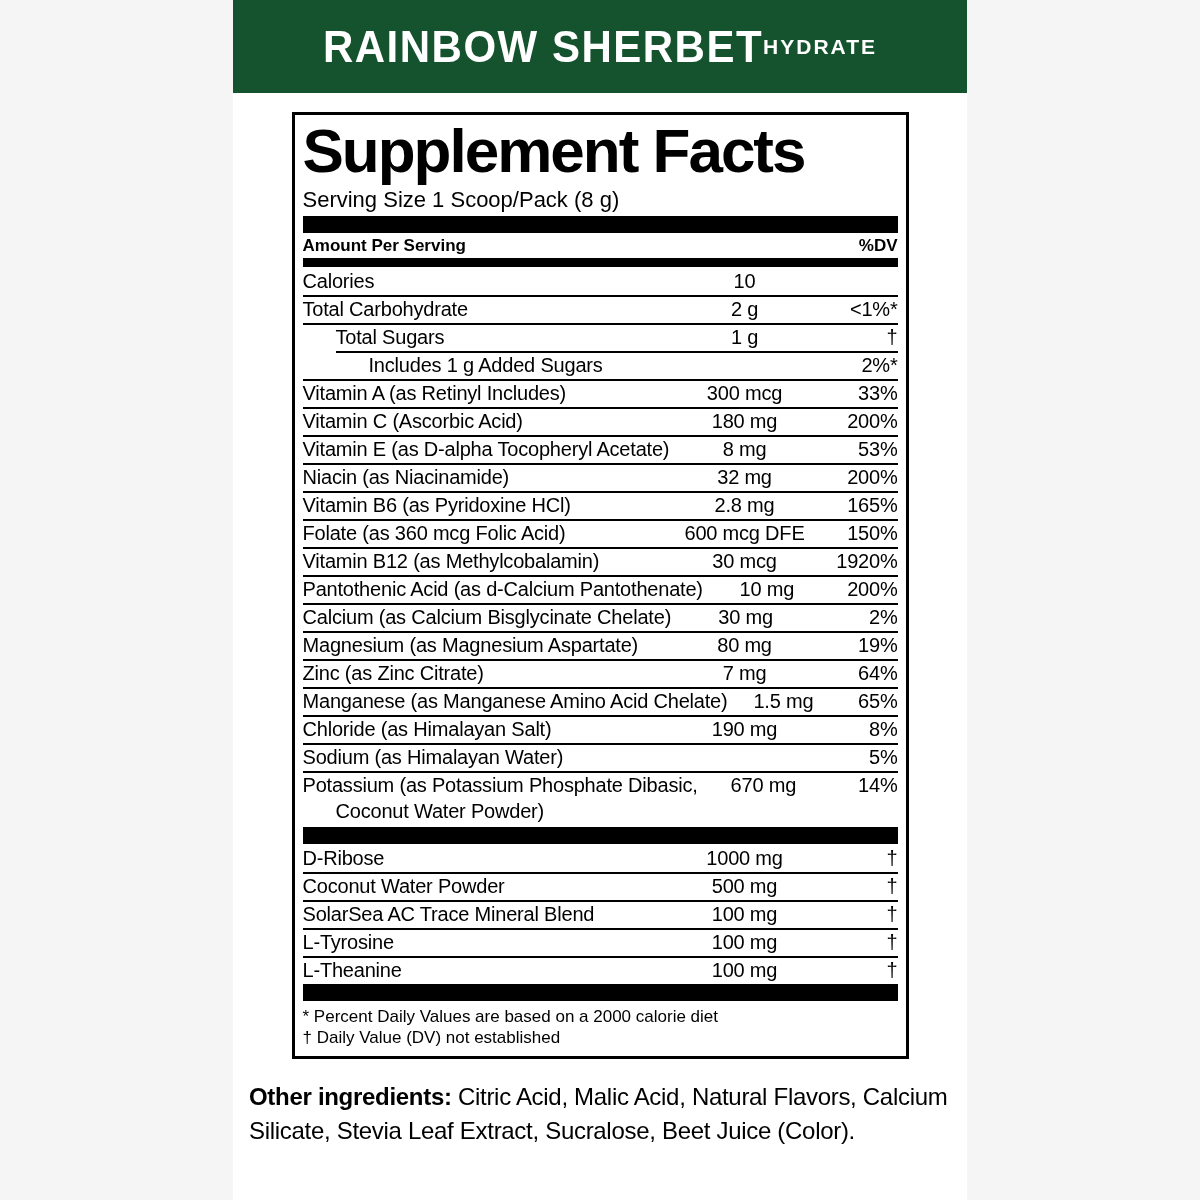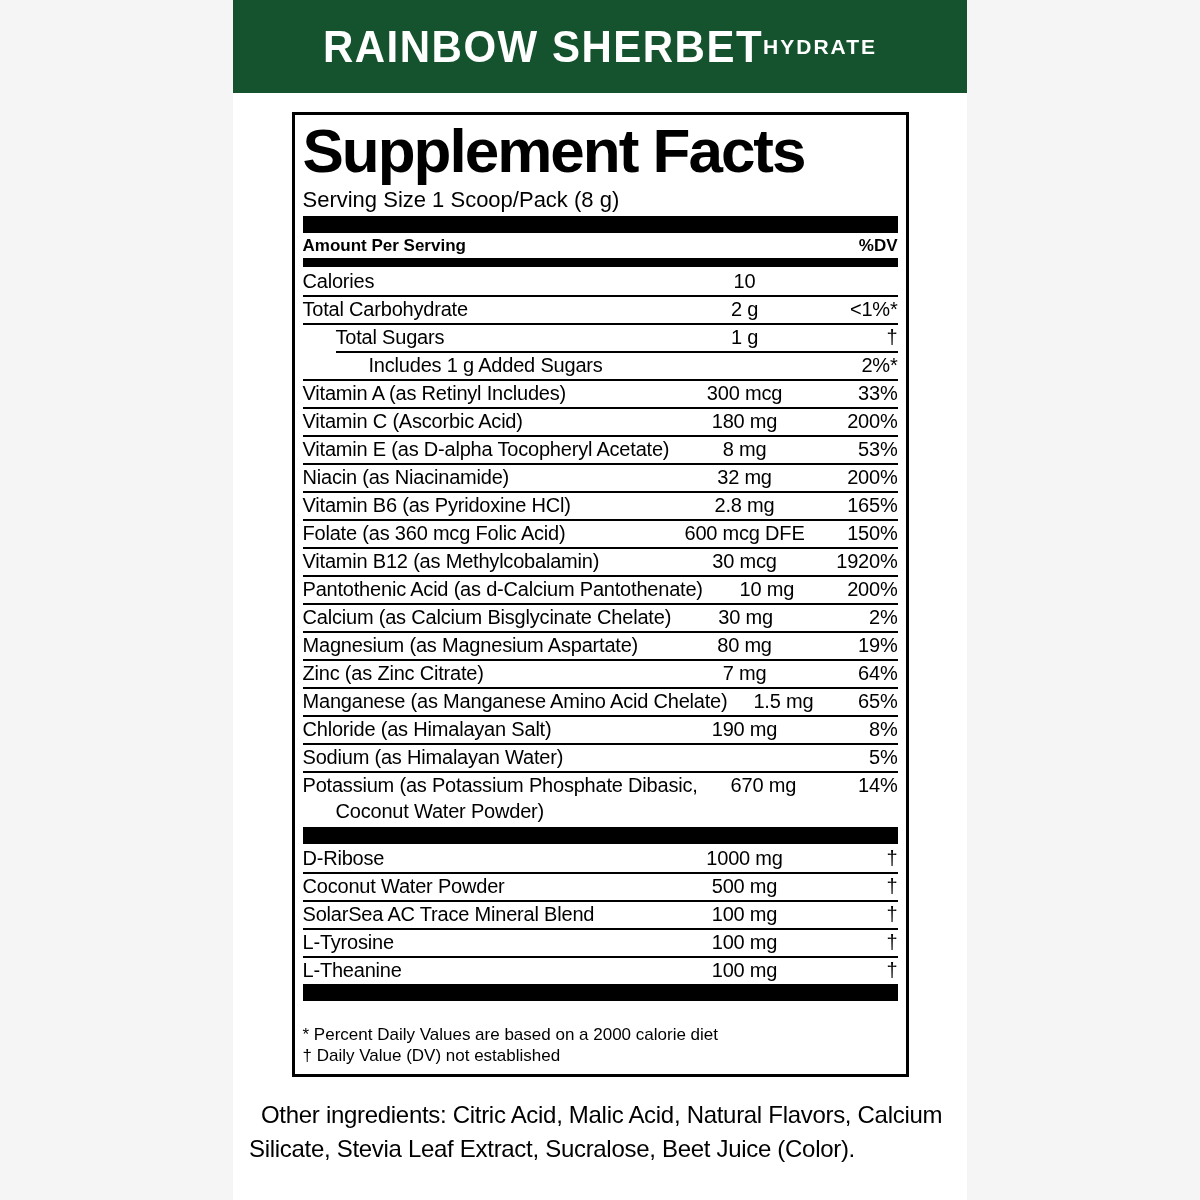--- a/index.html
+++ b/index.html
@@ -55,27 +55,27 @@
   .row.first::before { display:none; }
   .row .name { flex:1; white-space:nowrap; }
   .row .amt { width:150px; text-align:center; white-space:nowrap; }
   .row .dv  { width:78px; text-align:right; white-space:nowrap; }
   .row.ind1 .name { padding-left:33px; }
   .row.ind2 .name { padding-left:66px; }
   .row.div-ind::before { left:33px; }
   .row.tall { height:56px; align-items:flex-start; }
   .row.tall .amt, .row.tall .dv, .row.tall .name { line-height:28px; }
   .name2 { padding-left:33px; line-height:24px; }
-  .footnotes { font-size:17px; line-height:21px; padding:23px 0 3px; }
+  .footnotes { font-size:17px; line-height:21px; padding:5px 0 3px; }
   
   .other {
     width:702px; margin:21px auto 0;
     font-size:24px; line-height:34px; letter-spacing:-0.3px;
   }
-  .other .lbl { font-weight:normal;margin-left:12px; }
+  .other .lbl { font-weight:bold; }
 </style>
 </head>
 <body>
 
 <div class="page">
 
   <div class="banner">
     <div class="banner-title">RAINBOW SHERBET</div>
     <div class="banner-sub">HYDRATE</div>
   </div>

